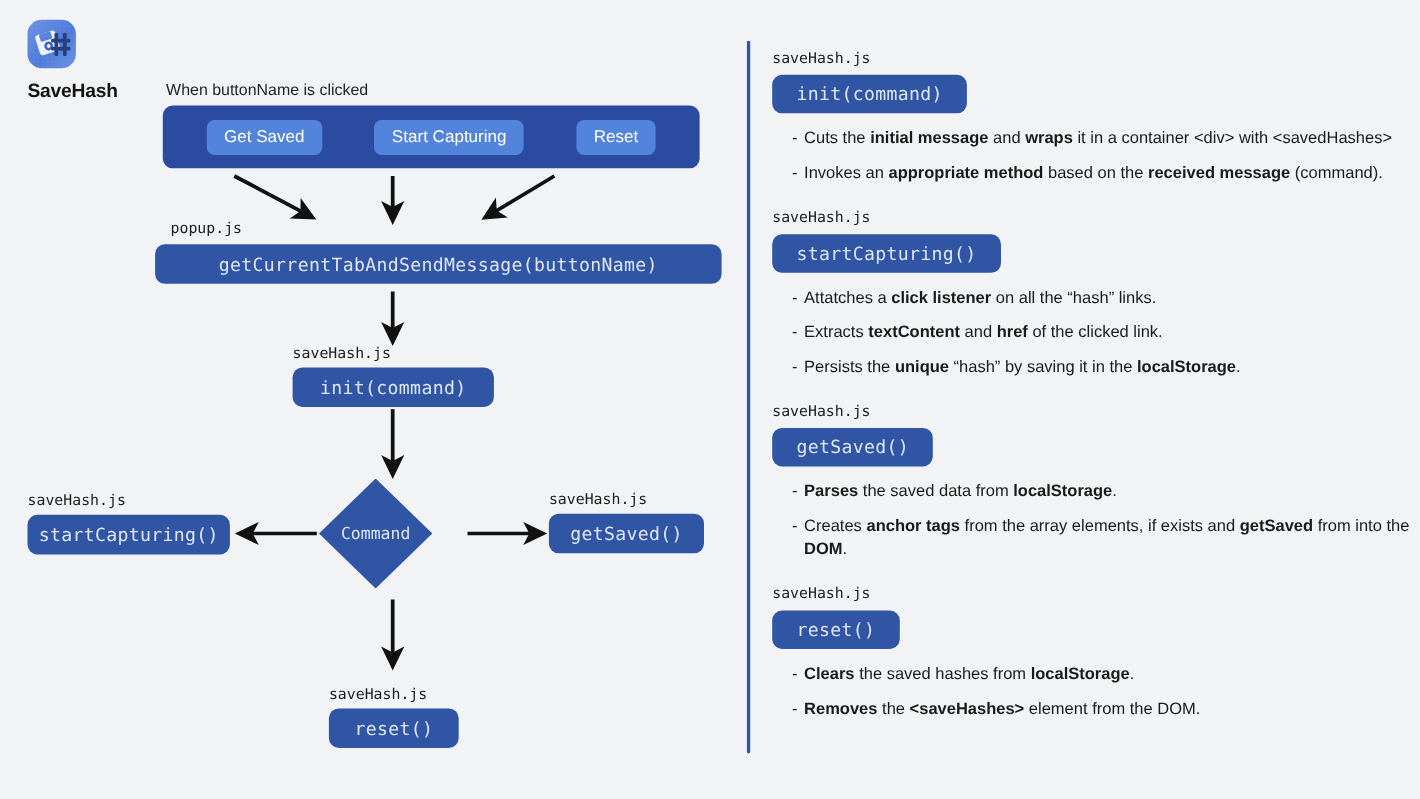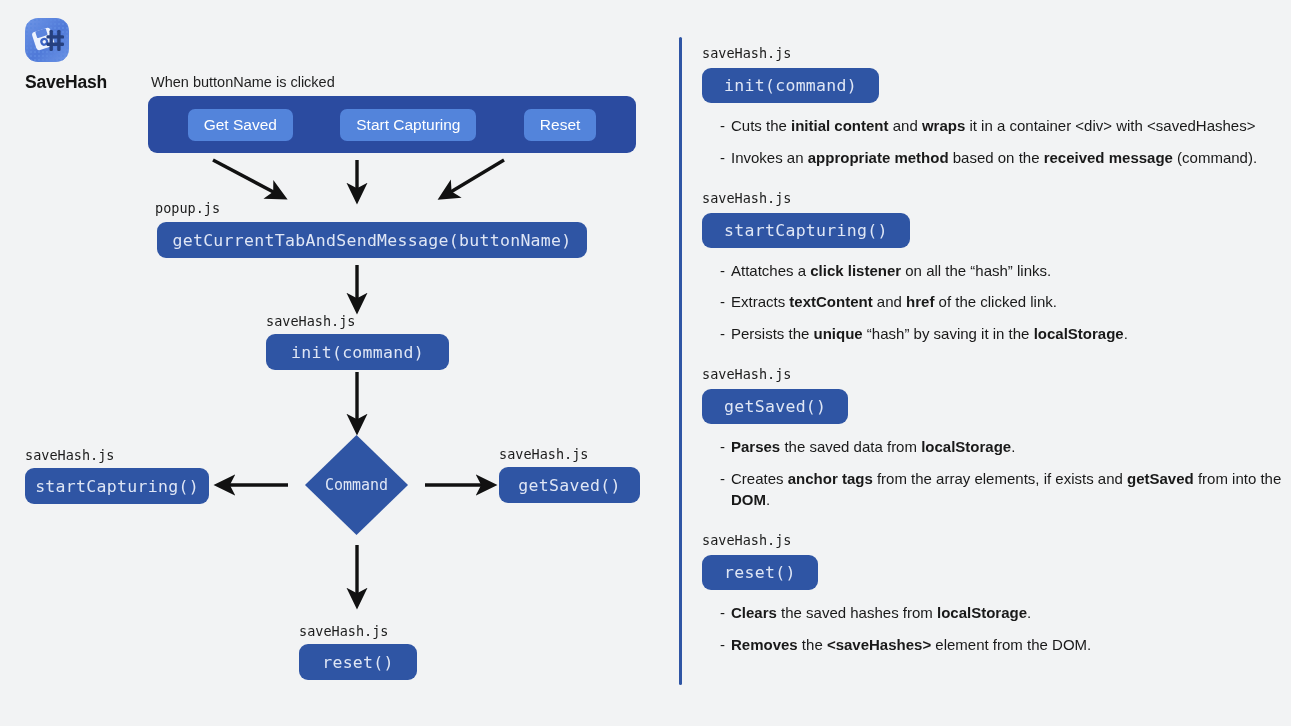--- a/index.html
+++ b/index.html
@@ -55,21 +55,21 @@
     padding:0 16px;box-sizing:border-box;
   }
   .popup-btn{
     background:#5384db;color:#ffffff;border:none;border-radius:7px;
     font-family:"Liberation Sans",sans-serif;font-size:15.5px;
     height:32px;padding:0 16px;cursor:pointer;white-space:nowrap;
   }
 
   
   #diamond{
-    position:absolute;left:305px;top:435px;width:103px;height:100px;text-align:center;
+    position:absolute;left:290px;top:435px;width:103px;height:100px;text-align:center;
   }
   #diamond .shape{
     position:absolute;inset:0;background:#2f55a4;
     clip-path:polygon(50% 0%,100% 50%,50% 100%,0% 50%);
   }
   #diamond .lbl{
     position:absolute;inset:0;display:flex;align-items:center;justify-content:center;
     color:#dfe6f5;font-family:"DejaVu Sans Mono", monospace;font-size:15px;
   }
 
@@ -154,21 +154,21 @@
 
       <path d="M288,485 L221,485"></path>
 
       <path d="M425,485 L490,485"></path>
 
       <path d="M357,545 L357,602"></path>
     </g>
   </svg>
 
   <div class="caption" style="left:155px;top:200px;">popup.js</div>
-  <div class="pill" style="left:157px;top:222px;width:430px;height:36px;">getCurrentTabAndSendMessage(buttonName)</div>
+  <div class="pill" style="left:141px;top:222px;width:515px;height:36px;">getCurrentTabAndSendMessage(buttonName)</div>
 
   <div class="caption" style="left:266px;top:313px;">saveHash.js</div>
   <div class="pill" style="left:266px;top:334px;width:183px;height:36px;">init(command)</div>
 
   <div id="diamond">
     <div class="shape"></div>
     <div class="lbl">Command</div>
   </div>
 
   <div class="caption" style="left:25px;top:447px;">saveHash.js</div>
@@ -181,21 +181,21 @@
   <div class="pill" style="left:299px;top:644px;width:118px;height:36px;">reset()</div>
 </div>
 
 <div id="divider"></div>
 
 <div id="panel">
 
 <div class="sec"><div class="sec-file">saveHash.js</div><div class="sec-pill">init(command)</div><div class="bullets">
         <div class="bullet">
           <span class="dash">-</span>
-          <span><span>Cuts the </span><b>initial content</b><span> and </span><b>wraps</b><span> it in a container &lt;div&gt; with &lt;savedHashes&gt;</span></span>
+          <span><span>Cuts the </span><b>initial message</b><span> and </span><b>wraps</b><span> it in a container &lt;div&gt; with &lt;savedHashes&gt;</span></span>
         </div>
         <div class="bullet">
           <span class="dash">-</span>
           <span><span>Invokes an </span><b>appropriate method</b><span> based on the </span><b>received message</b><span> (command).</span></span>
         </div>
       </div></div>
     <div class="sec"><div class="sec-file">saveHash.js</div><div class="sec-pill">startCapturing()</div><div class="bullets">
         <div class="bullet">
           <span class="dash">-</span>
           <span><span>Attatches a </span><b>click listener</b><span> on all the “hash” links.</span></span>

